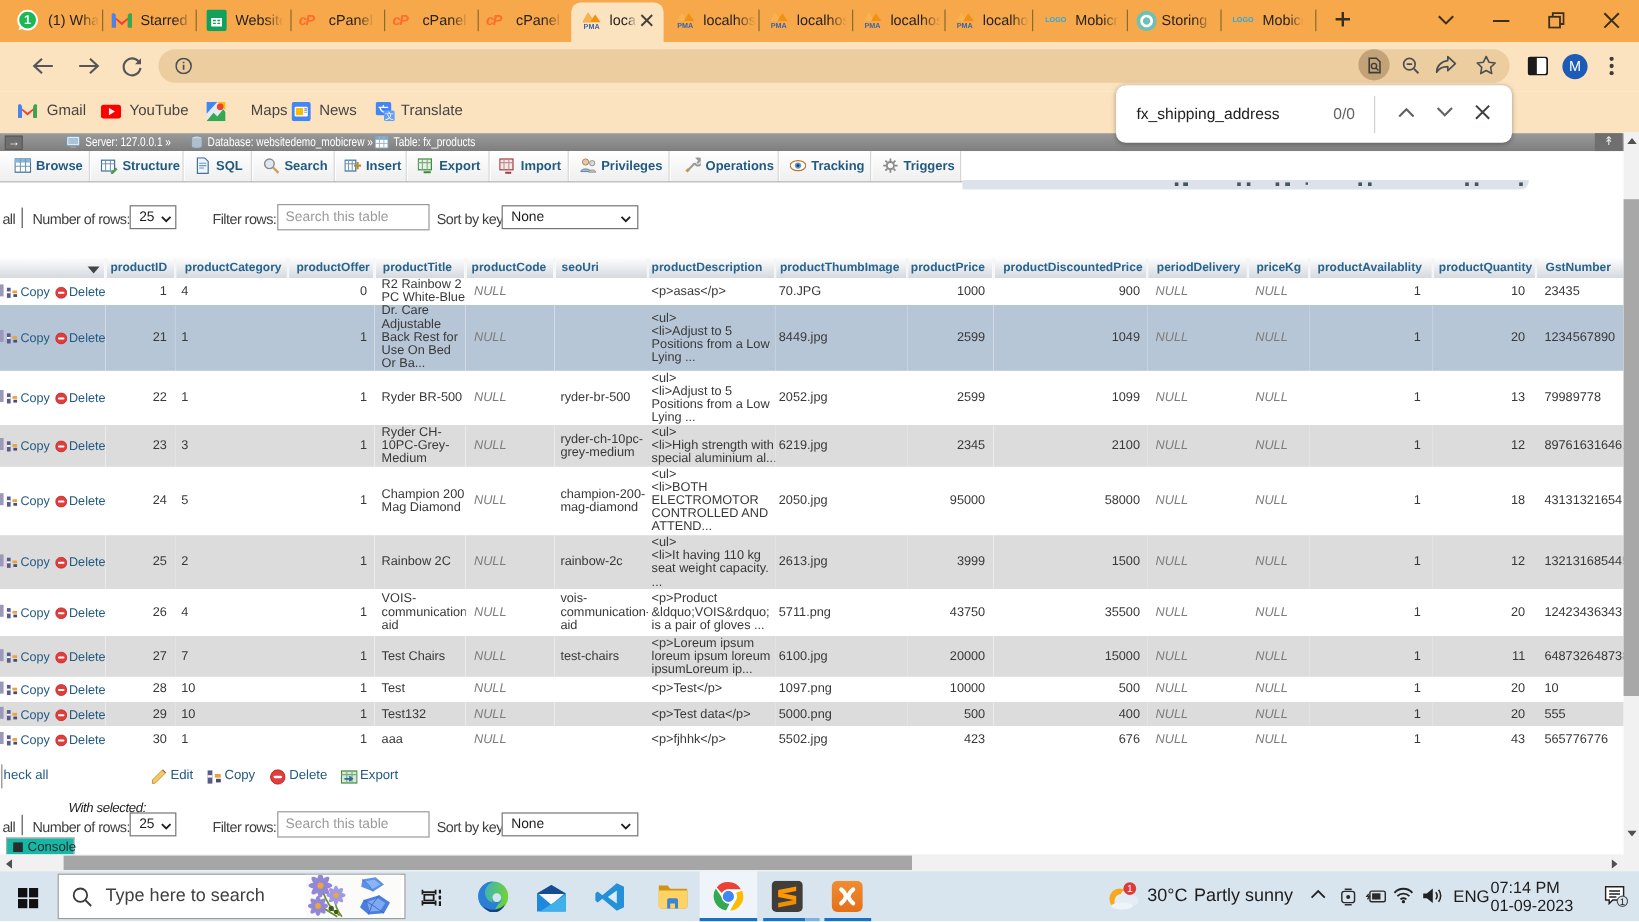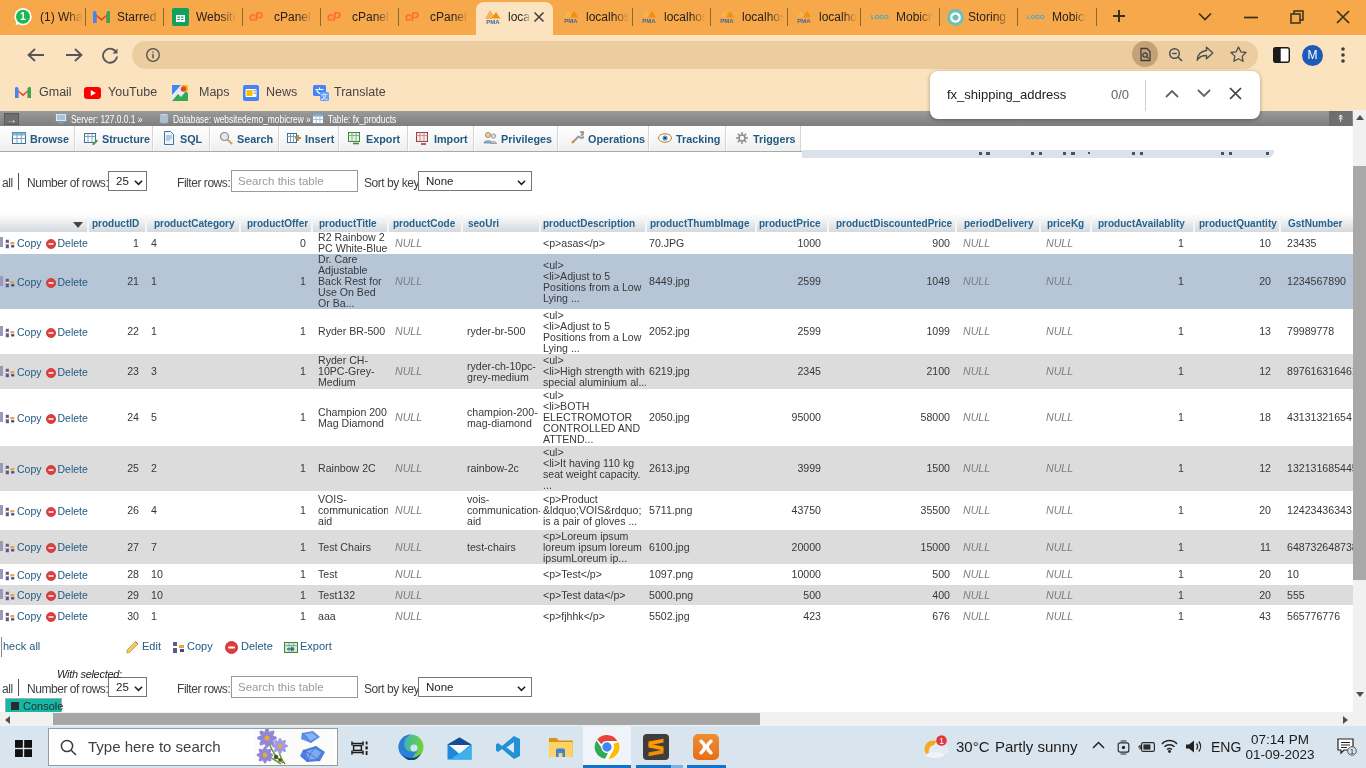--- a/index.html
+++ b/index.html
@@ -185,21 +185,21 @@
         <path d="M6.8 3 v6 l5-3z" fill="#fff"></path>
       </svg>
     <div class="bktxt" style="left:108px;">YouTube</div>
     <svg class="abs" style="left:172px;top:9px" width="16" height="16" viewBox="0 0 16 16">
         <rect width="16" height="16" rx="2" fill="#e8eaed"></rect>
         <path d="M0 16 L6 9 l3 3 5-6 2 2.5V16z" fill="#34a853"></path>
         <path d="M0 0 h9 L0 10z" fill="#4285f4"></path>
         <path d="M9 0 h7 v7z" fill="#fbbc04"></path>
         <circle cx="11.5" cy="4" r="2.8" fill="#ea4335"></circle>
       </svg>
-    <div class="bktxt" style="left:199px;">Maps</div>
+    <div class="bktxt" style="left:209px;">Maps</div>
     <svg class="abs" style="left:243px;top:9px" width="16" height="16" viewBox="0 0 16 16">
         <rect width="16" height="16" rx="2" fill="#4285f4"></rect>
         <rect x="2.5" y="4" width="11" height="8" rx="1" fill="#fff"></rect>
         <rect x="3.5" y="5" width="6" height="6" fill="#fbbc04"></rect>
         <path d="M10.5 5.5h2.5M10.5 7h2.5M10.5 8.5h2.5" stroke="#9aa0a6" stroke-width=".9"></path>
       </svg>
     <div class="bktxt" style="left:266px;">News</div>
     <svg class="abs" style="left:313px;top:9px" width="16" height="16" viewBox="0 0 16 16">
         <rect width="13" height="11" rx="1.5" fill="#4285f4"></rect>
         <path d="M2.5 4.5h8M6.5 2.5v2M3.5 4.5c.5 2 2.5 4 5 4.5" stroke="#fff" stroke-width="1.1" fill="none"></path>
@@ -967,21 +967,21 @@
       </svg>
     <svg class="abs" style="left:1161px;top:13px" width="17" height="14" viewBox="0 0 17 14">
         <path d="M1 5 a10 10 0 0 1 15 0 M3.5 7.8 a7 7 0 0 1 10 0 M6 10.5 a4 4 0 0 1 5 0" stroke="#222" stroke-width="1.5" fill="none"></path>
         <circle cx="8.5" cy="12.5" r="1.4" fill="#222"></circle>
       </svg>
     <svg class="abs" style="left:1185px;top:13px" width="17" height="15" viewBox="0 0 17 15">
         <path d="M1 5.5 h3 L9 1.5 v12 L4 9.5 H1z" fill="#222"></path>
         <path d="M11.5 4.5 a5 5 0 0 1 0 6 M13.8 2.5 a8 8 0 0 1 0 10" stroke="#222" stroke-width="1.3" fill="none"></path>
       </svg>
     <div class="abs" style="left:1211px;top:13px;font-size:14px;color:#1c1c1c;">ENG</div>
-    <div class="abs" style="left:1242px;top:6px;width:76px;text-align:center;font-size:13.5px;color:#1c1c1c;line-height:15px;">07:14 PM<br>01-09-2023</div>
+    <div class="abs" style="left:1242px;top:6px;width:76px;font-size:13.5px;color:#1c1c1c;line-height:15px;">07:14 PM<br>01-09-2023</div>
     <svg class="abs" style="left:1337px;top:12px" width="20" height="18" viewBox="0 0 20 18">
         <path d="M1 1 h15 v11 h-9 l-3 3 v-3 h-3z" fill="#fff" stroke="#222" stroke-width="1.2"></path>
         <path d="M4 4.5 h9 M4 7 h9 M4 9.5 h6" stroke="#222" stroke-width="1.2"></path>
         <circle cx="15" cy="13" r="4.3" fill="#d9e5ee" stroke="#555" stroke-width="1"></circle>
         <text x="15" y="16" font-size="8" fill="#222" text-anchor="middle" font-family="Liberation Sans">1</text>
       </svg>
   </div>
 </div>
 
 </body></html>

